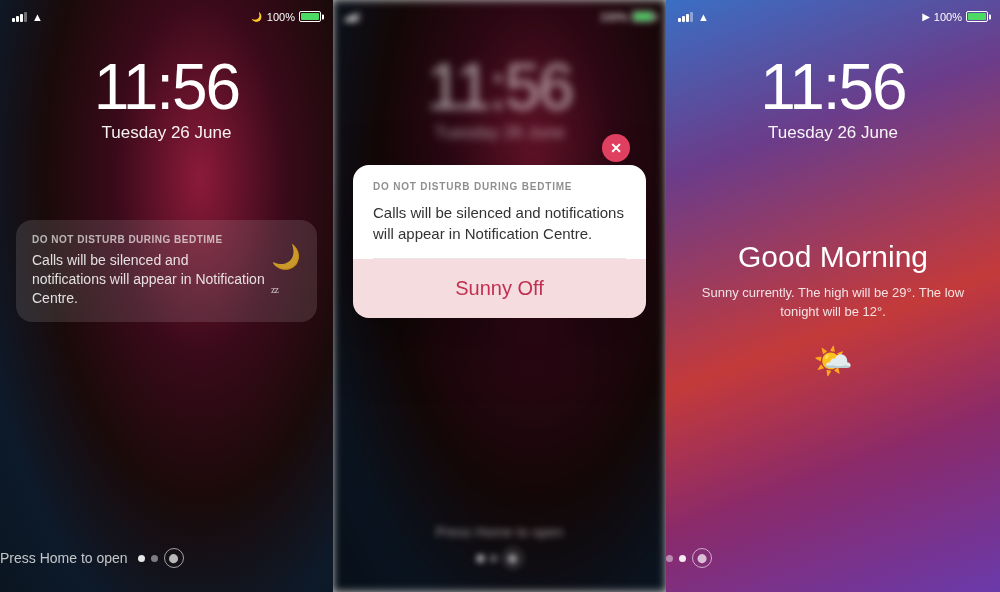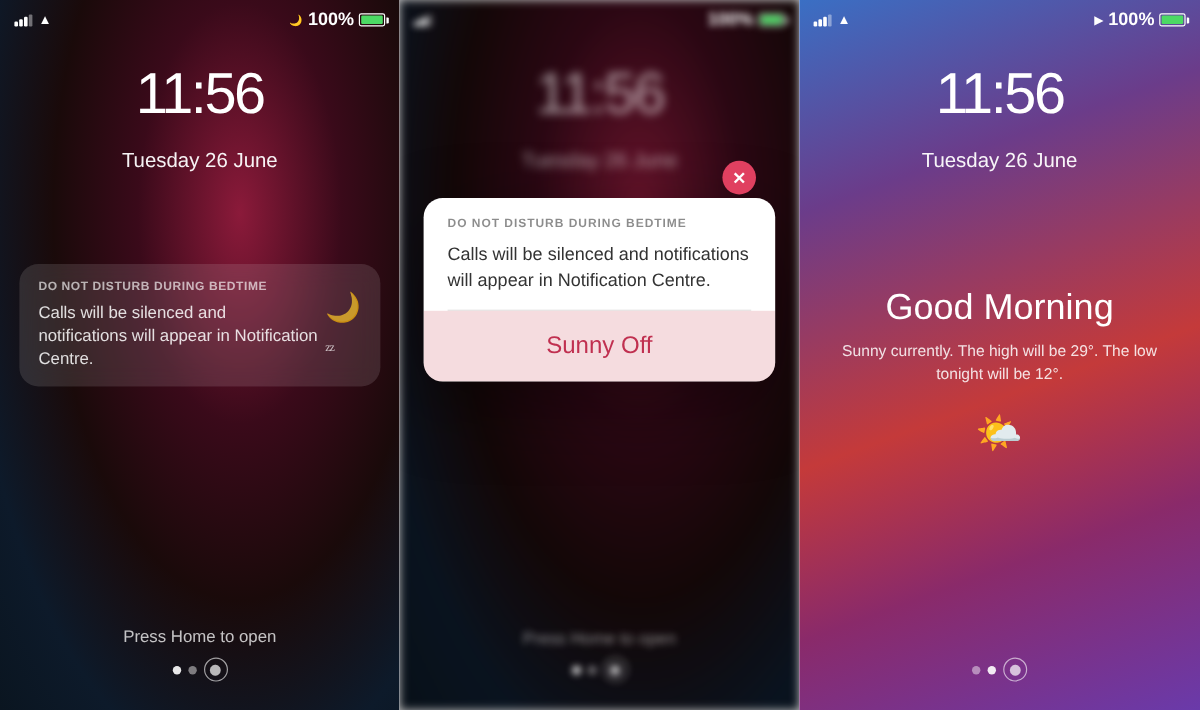--- a/index.html
+++ b/index.html
@@ -93,44 +93,44 @@
       border-radius: 0 1px 1px 0;
     }
     .battery-fill {
       height: 100%;
       background: #4cd964;
       border-radius: 1px;
       width: 100%;
     }
     .status-text {
       color: white;
-      font-size: 15px;
-      font-weight: 700;
+      font-size: 11px;
+      font-weight: 400;
     }
     .arrow-icon { color: white; font-size: 10px; }
 
     
     .clock-container {
       position: absolute;
       top: 55px;
       left: 0; right: 0;
       text-align: center;
       color: white;
       z-index: 5;
     }
     .clock-time {
-      font-size: 48px;
+      font-size: 64px;
       font-weight: 200;
       letter-spacing: -2px;
       line-height: 1;
     }
     .clock-date {
       font-size: 17px;
       font-weight: 400;
-      margin-top: 21px;
+      margin-top: 4px;
       opacity: 0.95;
     }
 
     
     .dnd-card {
       position: absolute;
       top: 220px;
       left: 16px;
       right: 16px;
       background: rgba(255,255,255,0.12);
@@ -160,21 +160,21 @@
       font-size: 24px;
       color: rgba(255,255,255,0.7);
     }
 
     
     .bottom-bar {
       position: absolute;
       bottom: 24px;
       left: 0; right: 0;
       display: flex;
-      flex-direction: column;
+      flex-direction: row;
       align-items: center;
       gap: 10px;
       z-index: 5;
     }
     .press-home-text {
       color: rgba(255,255,255,0.75);
       font-size: 14px;
       font-weight: 400;
     }
     .dots-row {

